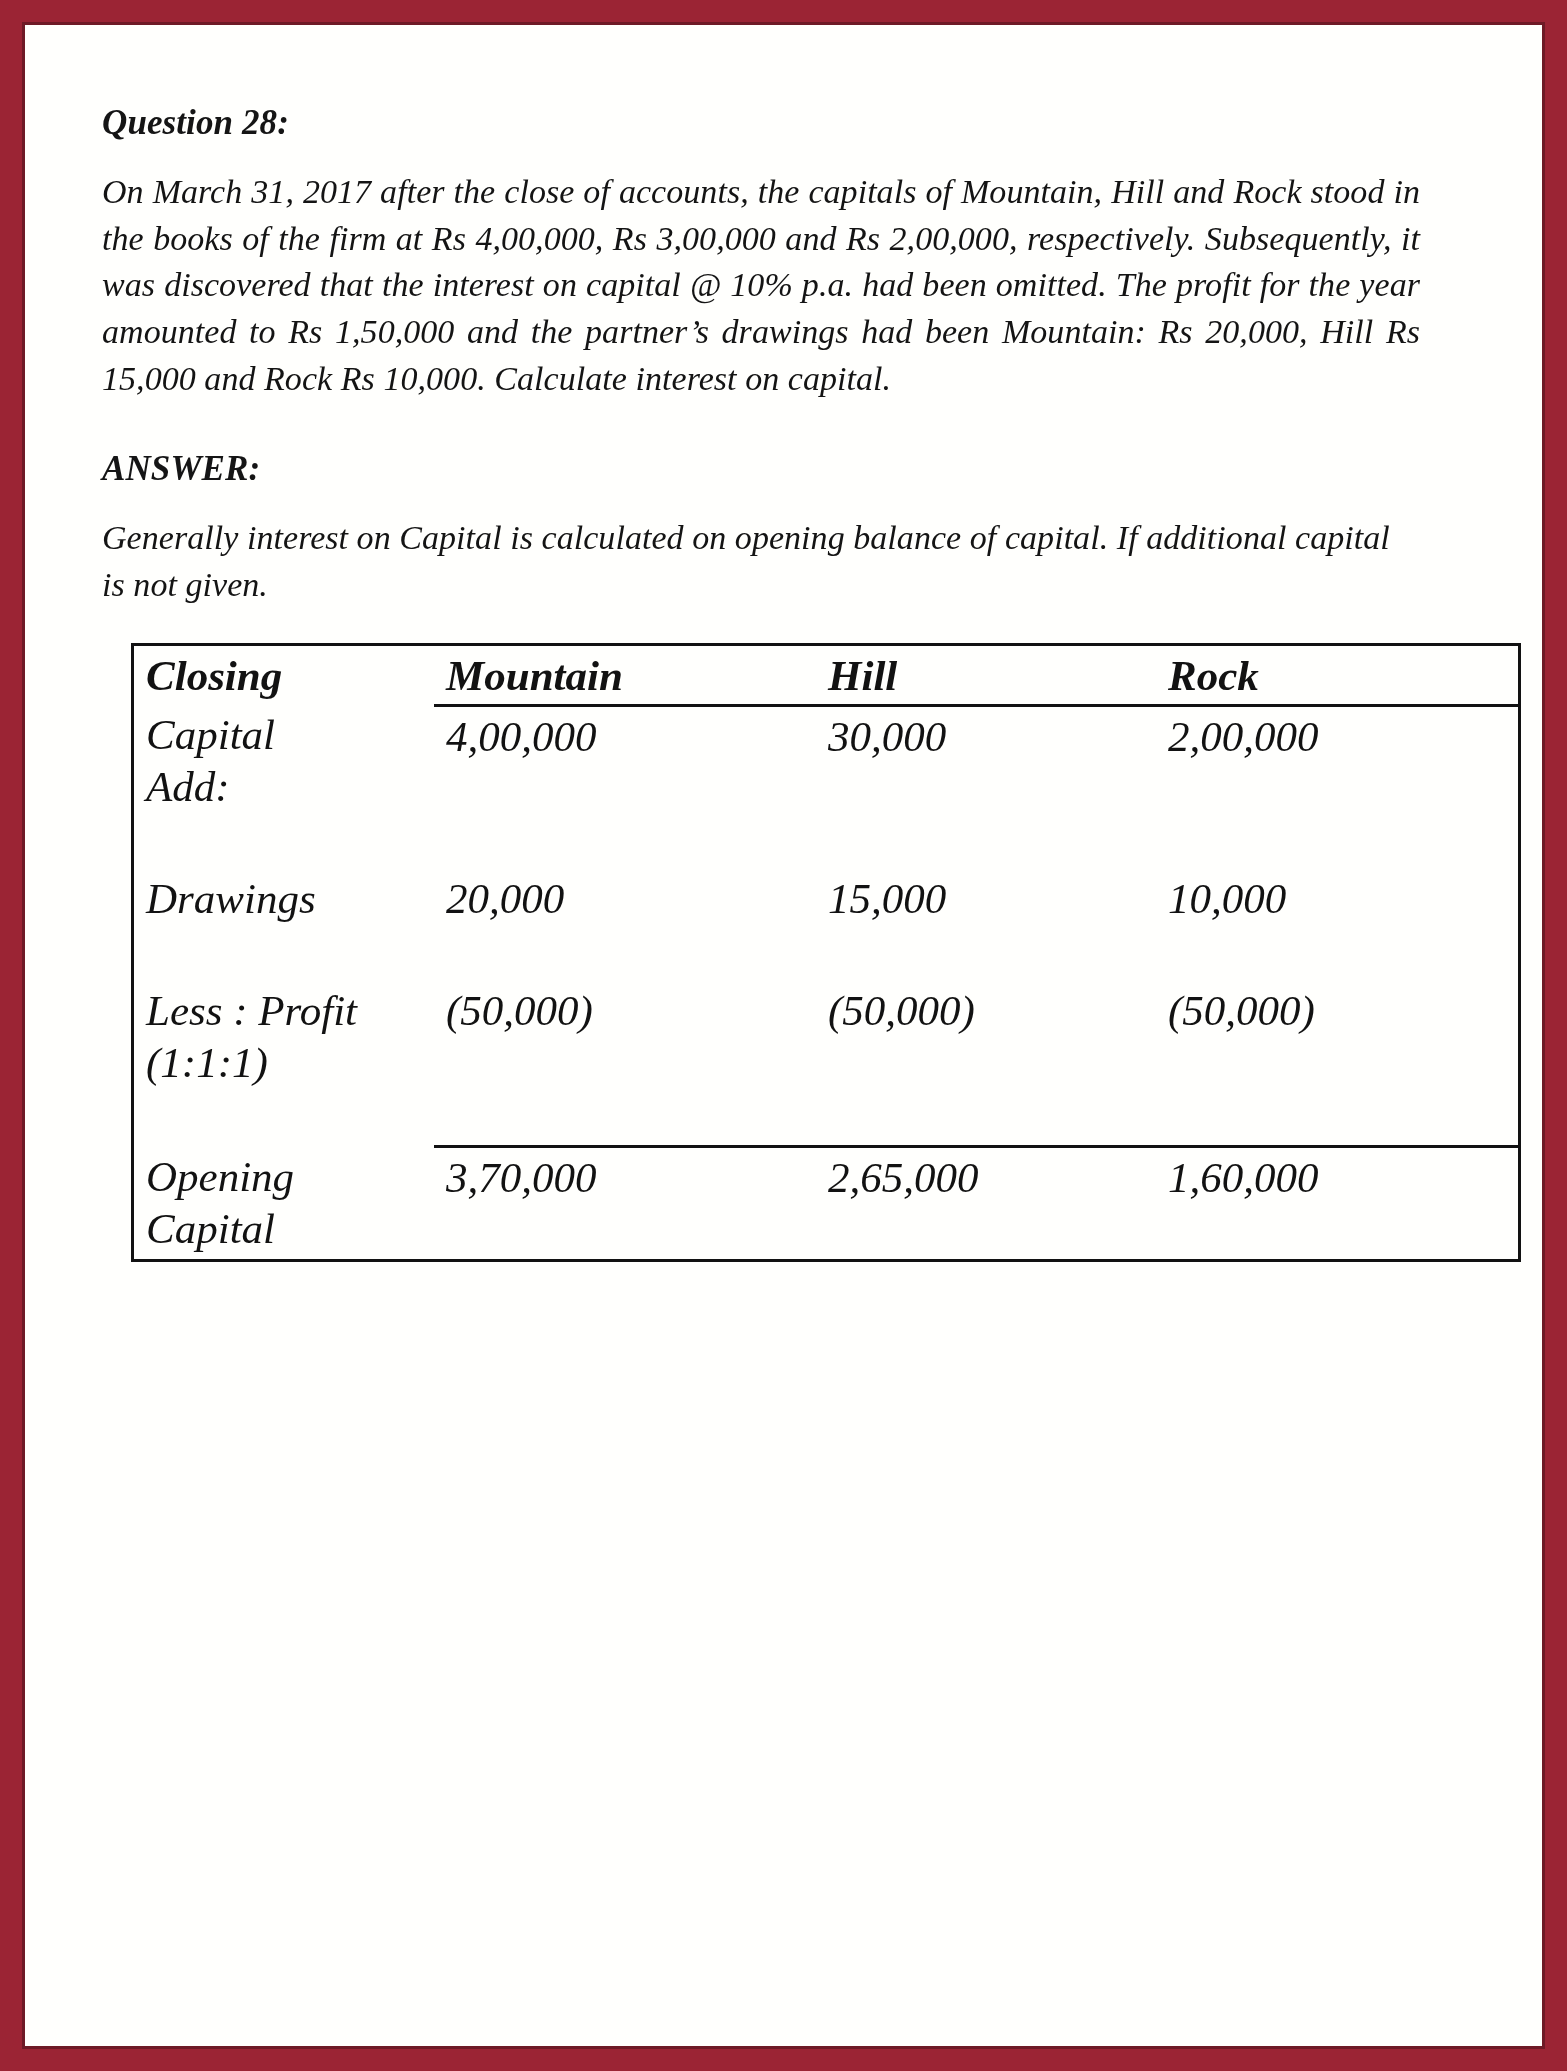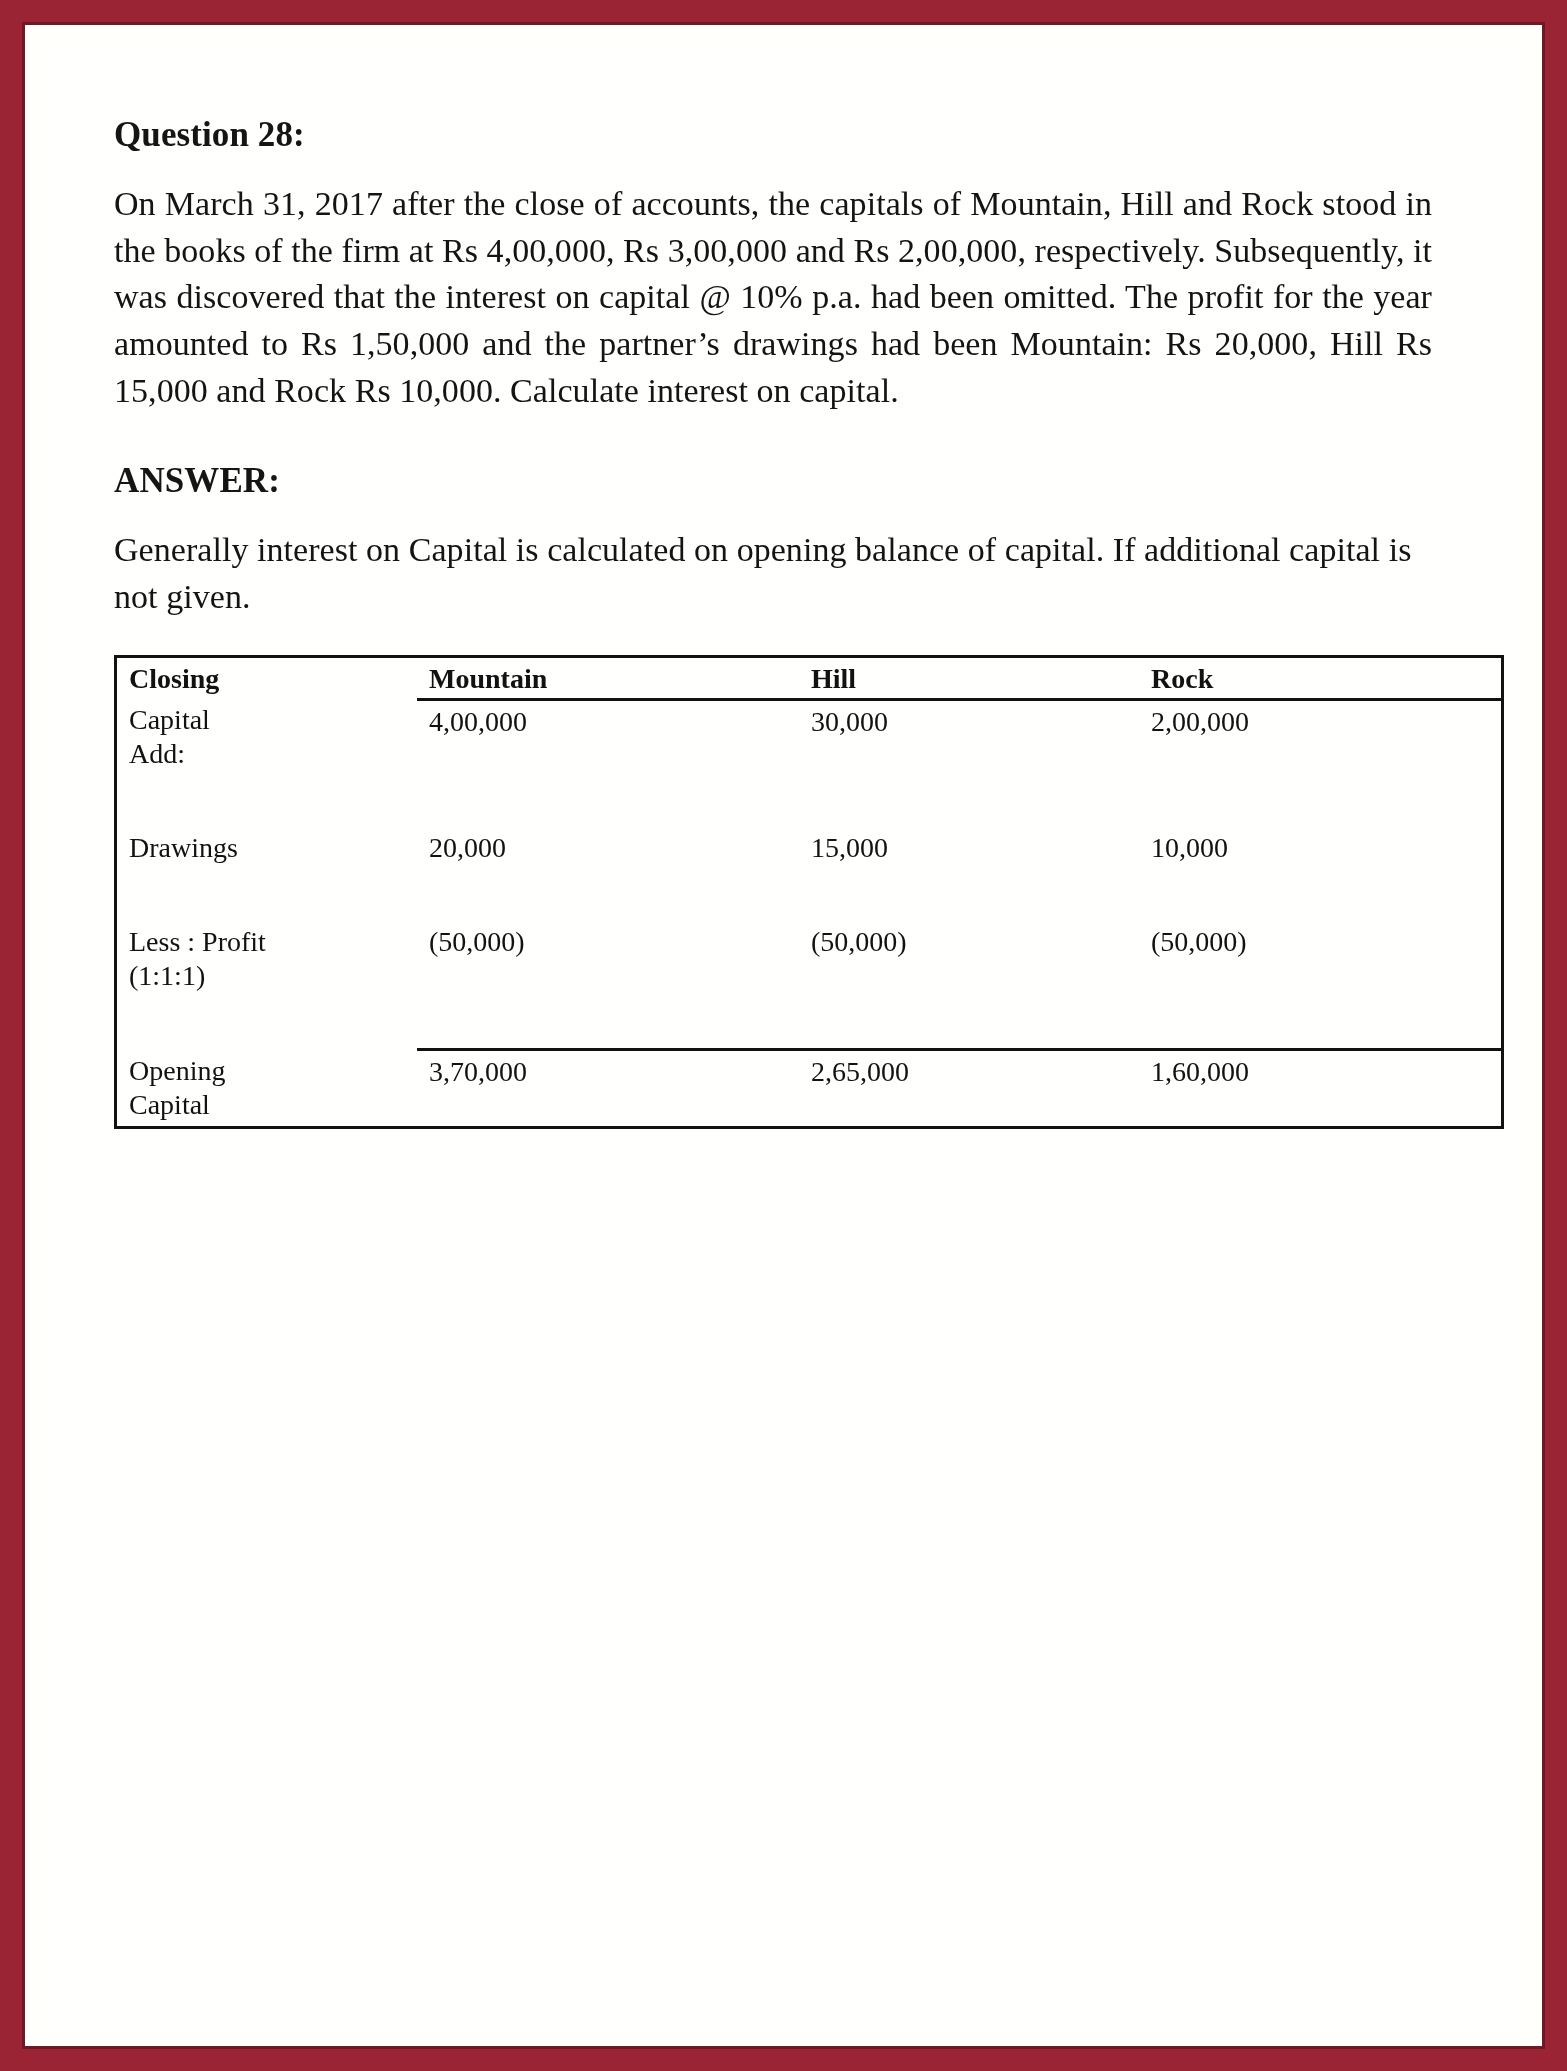--- a/index.html
+++ b/index.html
@@ -23,21 +23,22 @@
     background: #9b2434;
     box-sizing: border-box;
     padding: 22px;
   }
   .page-inner-rule {
     width: 100%;
     height: 100%;
     box-sizing: border-box;
     border: 3px solid #6e1a26;
     background: #fffffc;
-    padding: 13px;
+    padding: 1px;
+    font-style: italic;
   }
   .page-sheet {
     width: 100%;
     height: 100%;
     box-sizing: border-box;
     background: #fffffd;
     position: relative;
   }
 
   .content {
@@ -76,22 +77,23 @@
   }
 
   
   .calc-table-wrap {
     margin-top: 34px;
   }
   table.calc-table {
     border-collapse: collapse;
     width: 1318px;
     table-layout: fixed;
-    font-size: 28px;
+    font-size: 43px;
     color: #121212;
+    margin-left: 29px;
   }
   table.calc-table td {
     border: 0;
     vertical-align: top;
     padding: 4px 10px 4px 12px;
     line-height: 1.21;
   }
   
   table.calc-table {
     border-top: 3px solid #121212;

